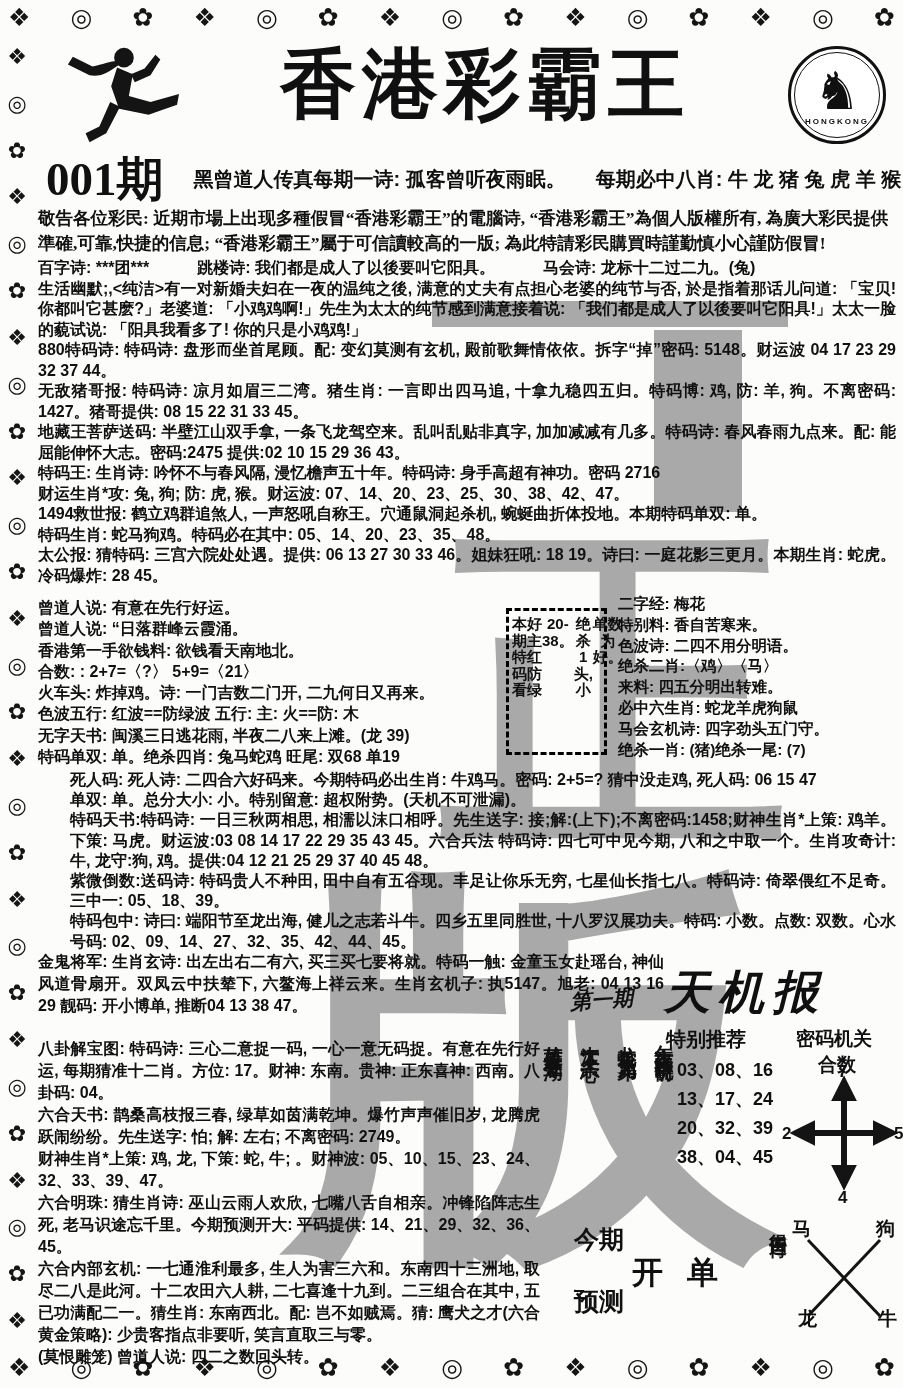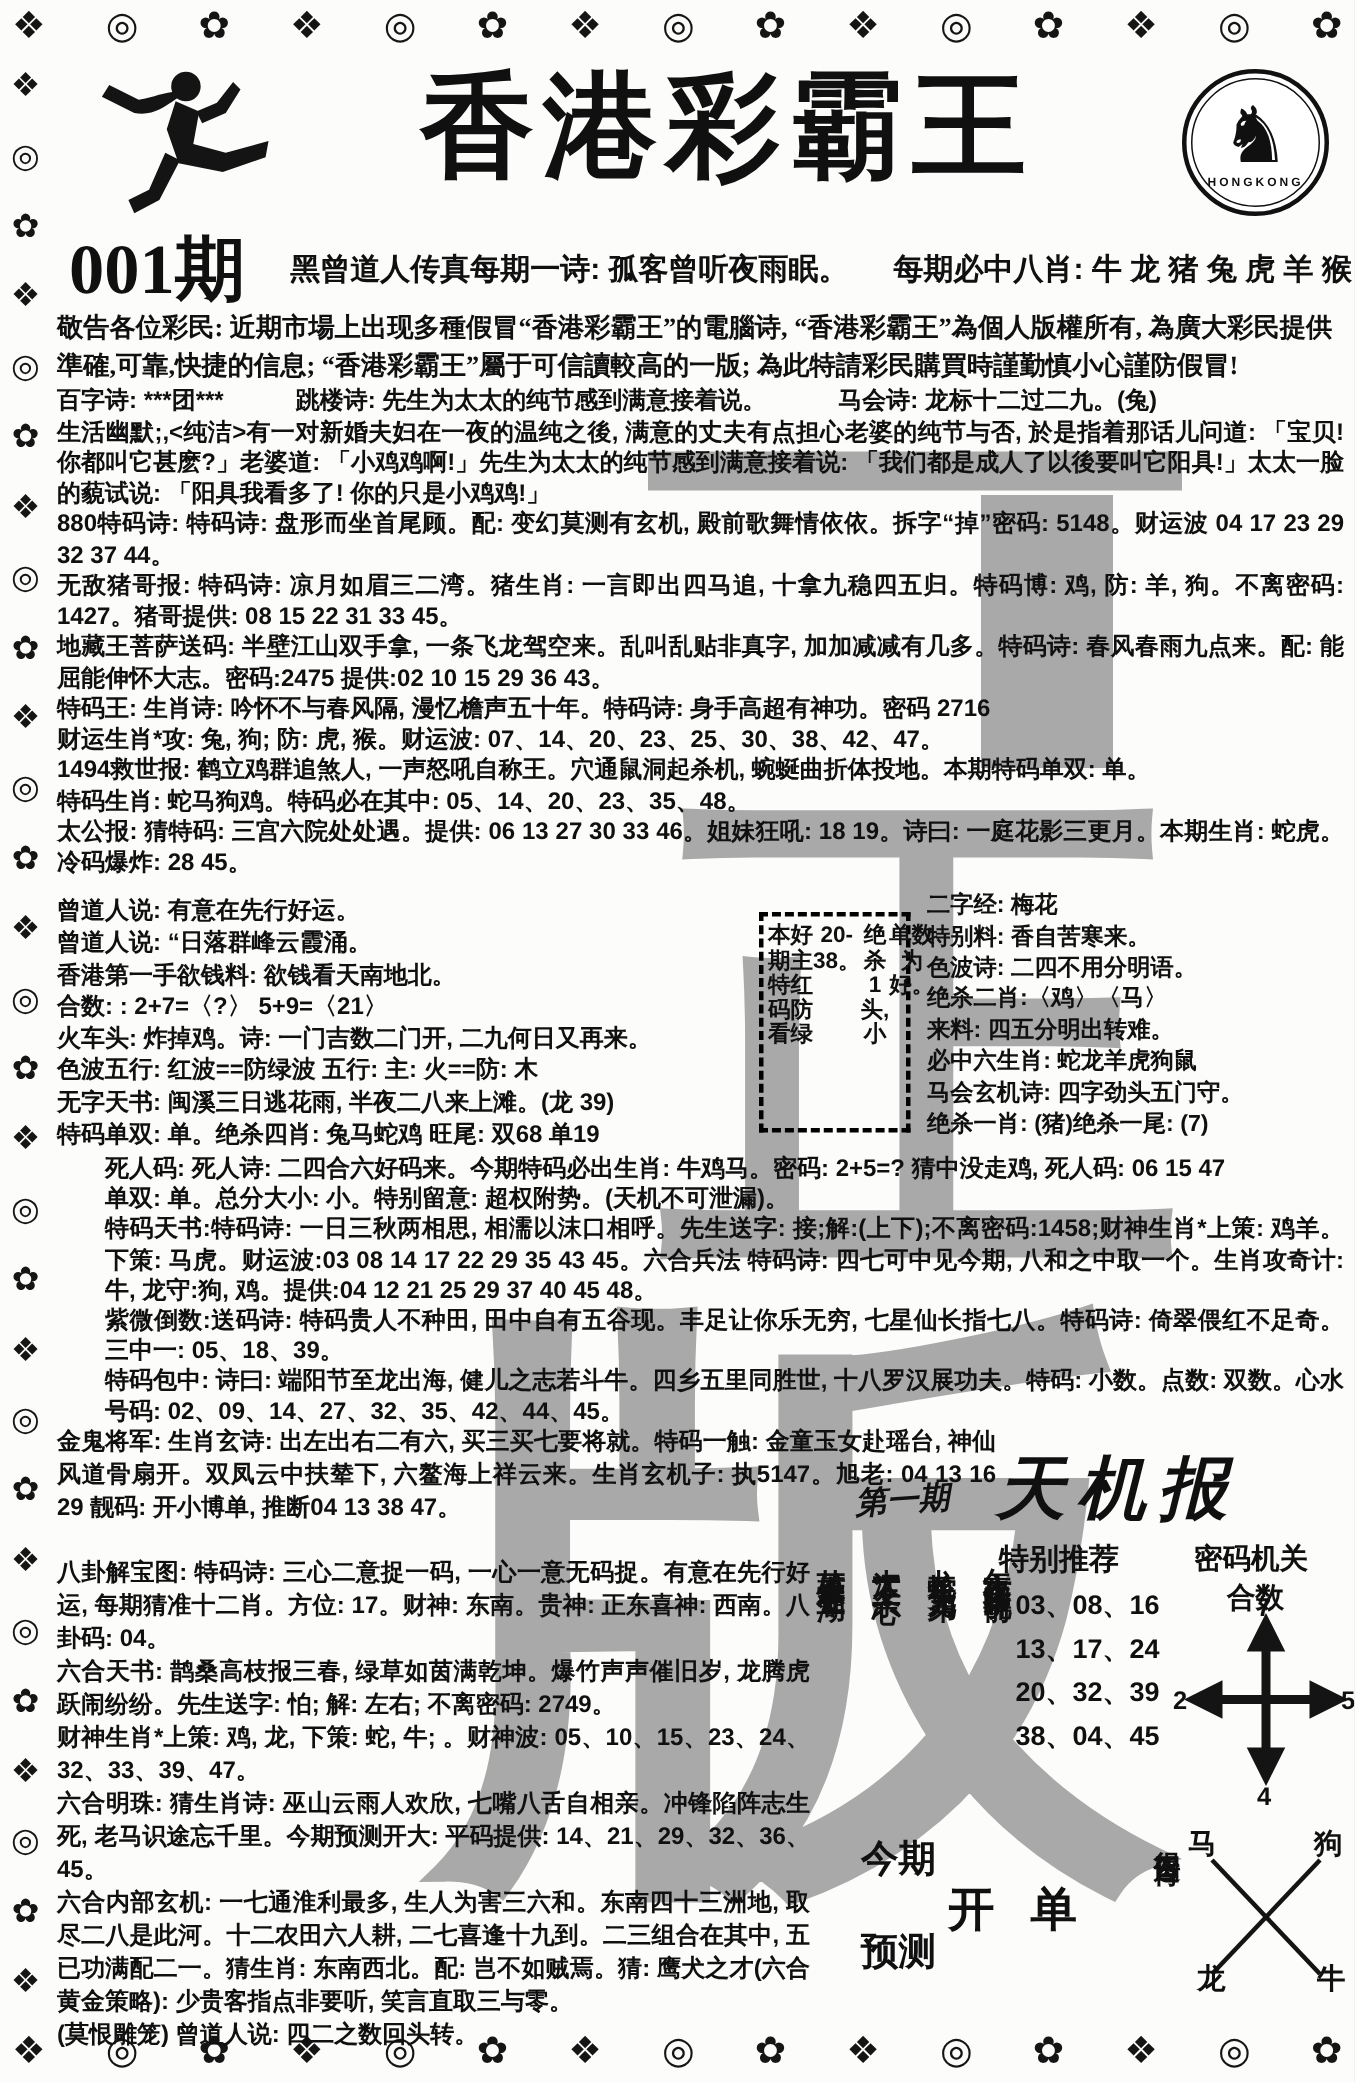--- a/index.html
+++ b/index.html
@@ -177,21 +177,21 @@
 
   <div id="issue-row" class="layer">
     <span id="issue-number">001期</span>
     <span class="issue-line">黑曾道人传真每期一诗: 孤客曾听夜雨眠。</span>
     <span class="issue-line">每期必中八肖: 牛 龙 猪 兔 虎 羊 猴 鼠</span>
   </div>
 
   <div id="notice" class="layer">敬告各位彩民: 近期市場上出现多種假冒“香港彩霸王”的電腦诗, “香港彩霸王”為個人版權所有, 為廣大彩民提供準確,可靠,快捷的信息; “香港彩霸王”屬于可信讀較高的一版; 為此特請彩民購買時謹勤慎小心謹防假冒!</div>
 
   <div id="main1" class="layer txt">
-      <p>百字诗: ***团***　　　跳楼诗: 先生为太太的纯节感到满意接着说。　　　马会诗: 龙标十二过二九。(兔)</p>
+      <p>百字诗: ***团***　　　跳楼诗: 我们都是成人了以後要叫它阳具。　　　马会诗: 龙标十二过二九。(兔)</p>
       <p>生活幽默;,&lt;纯洁&gt;有一对新婚夫妇在一夜的温纯之後, 满意的丈夫有点担心老婆的纯节与否, 於是指着那话儿问道: 「宝贝! 你都叫它甚麽?」老婆道: 「小鸡鸡啊!」先生为太太的纯节感到满意接着说: 「我们都是成人了以後要叫它阳具!」太太一脸的藐试说: 「阳具我看多了! 你的只是小鸡鸡!」</p>
       <p>880特码诗: 特码诗: 盘形而坐首尾顾。配: 变幻莫测有玄机, 殿前歌舞情依依。拆字“掉”密码: 5148。财运波 04 17 23 29 32 37 44。</p>
       <p>无敌猪哥报: 特码诗: 凉月如眉三二湾。猪生肖: 一言即出四马追, 十拿九稳四五归。特码博: 鸡, 防: 羊, 狗。不离密码: 1427。猪哥提供: 08  15  22  31  33  45。</p>
       <p>地藏王菩萨送码: 半壁江山双手拿, 一条飞龙驾空来。乱叫乱贴非真字, 加加减减有几多。特码诗: 春风春雨九点来。配: 能屈能伸怀大志。密码:2475 提供:02 10 15 29 36 43。</p>
       <p>特码王: 生肖诗: 吟怀不与春风隔, 漫忆檐声五十年。特码诗: 身手高超有神功。密码 2716</p>
       <p>财运生肖*攻: 兔, 狗; 防: 虎, 猴。财运波: 07、14、20、23、25、30、38、42、47。</p>
       <p>1494救世报: 鹤立鸡群追煞人, 一声怒吼自称王。穴通鼠洞起杀机, 蜿蜒曲折体投地。本期特码单双: 单。</p>
       <p>特码生肖: 蛇马狗鸡。特码必在其中: 05、14、20、23、35、48。</p>
       <p>太公报: 猜特码: 三宫六院处处遇。提供: 06 13 27 30 33 46。姐妹狂吼: 18 19。诗曰: 一庭花影三更月。本期生肖: 蛇虎。冷码爆炸: 28 45。</p>
     </div>

